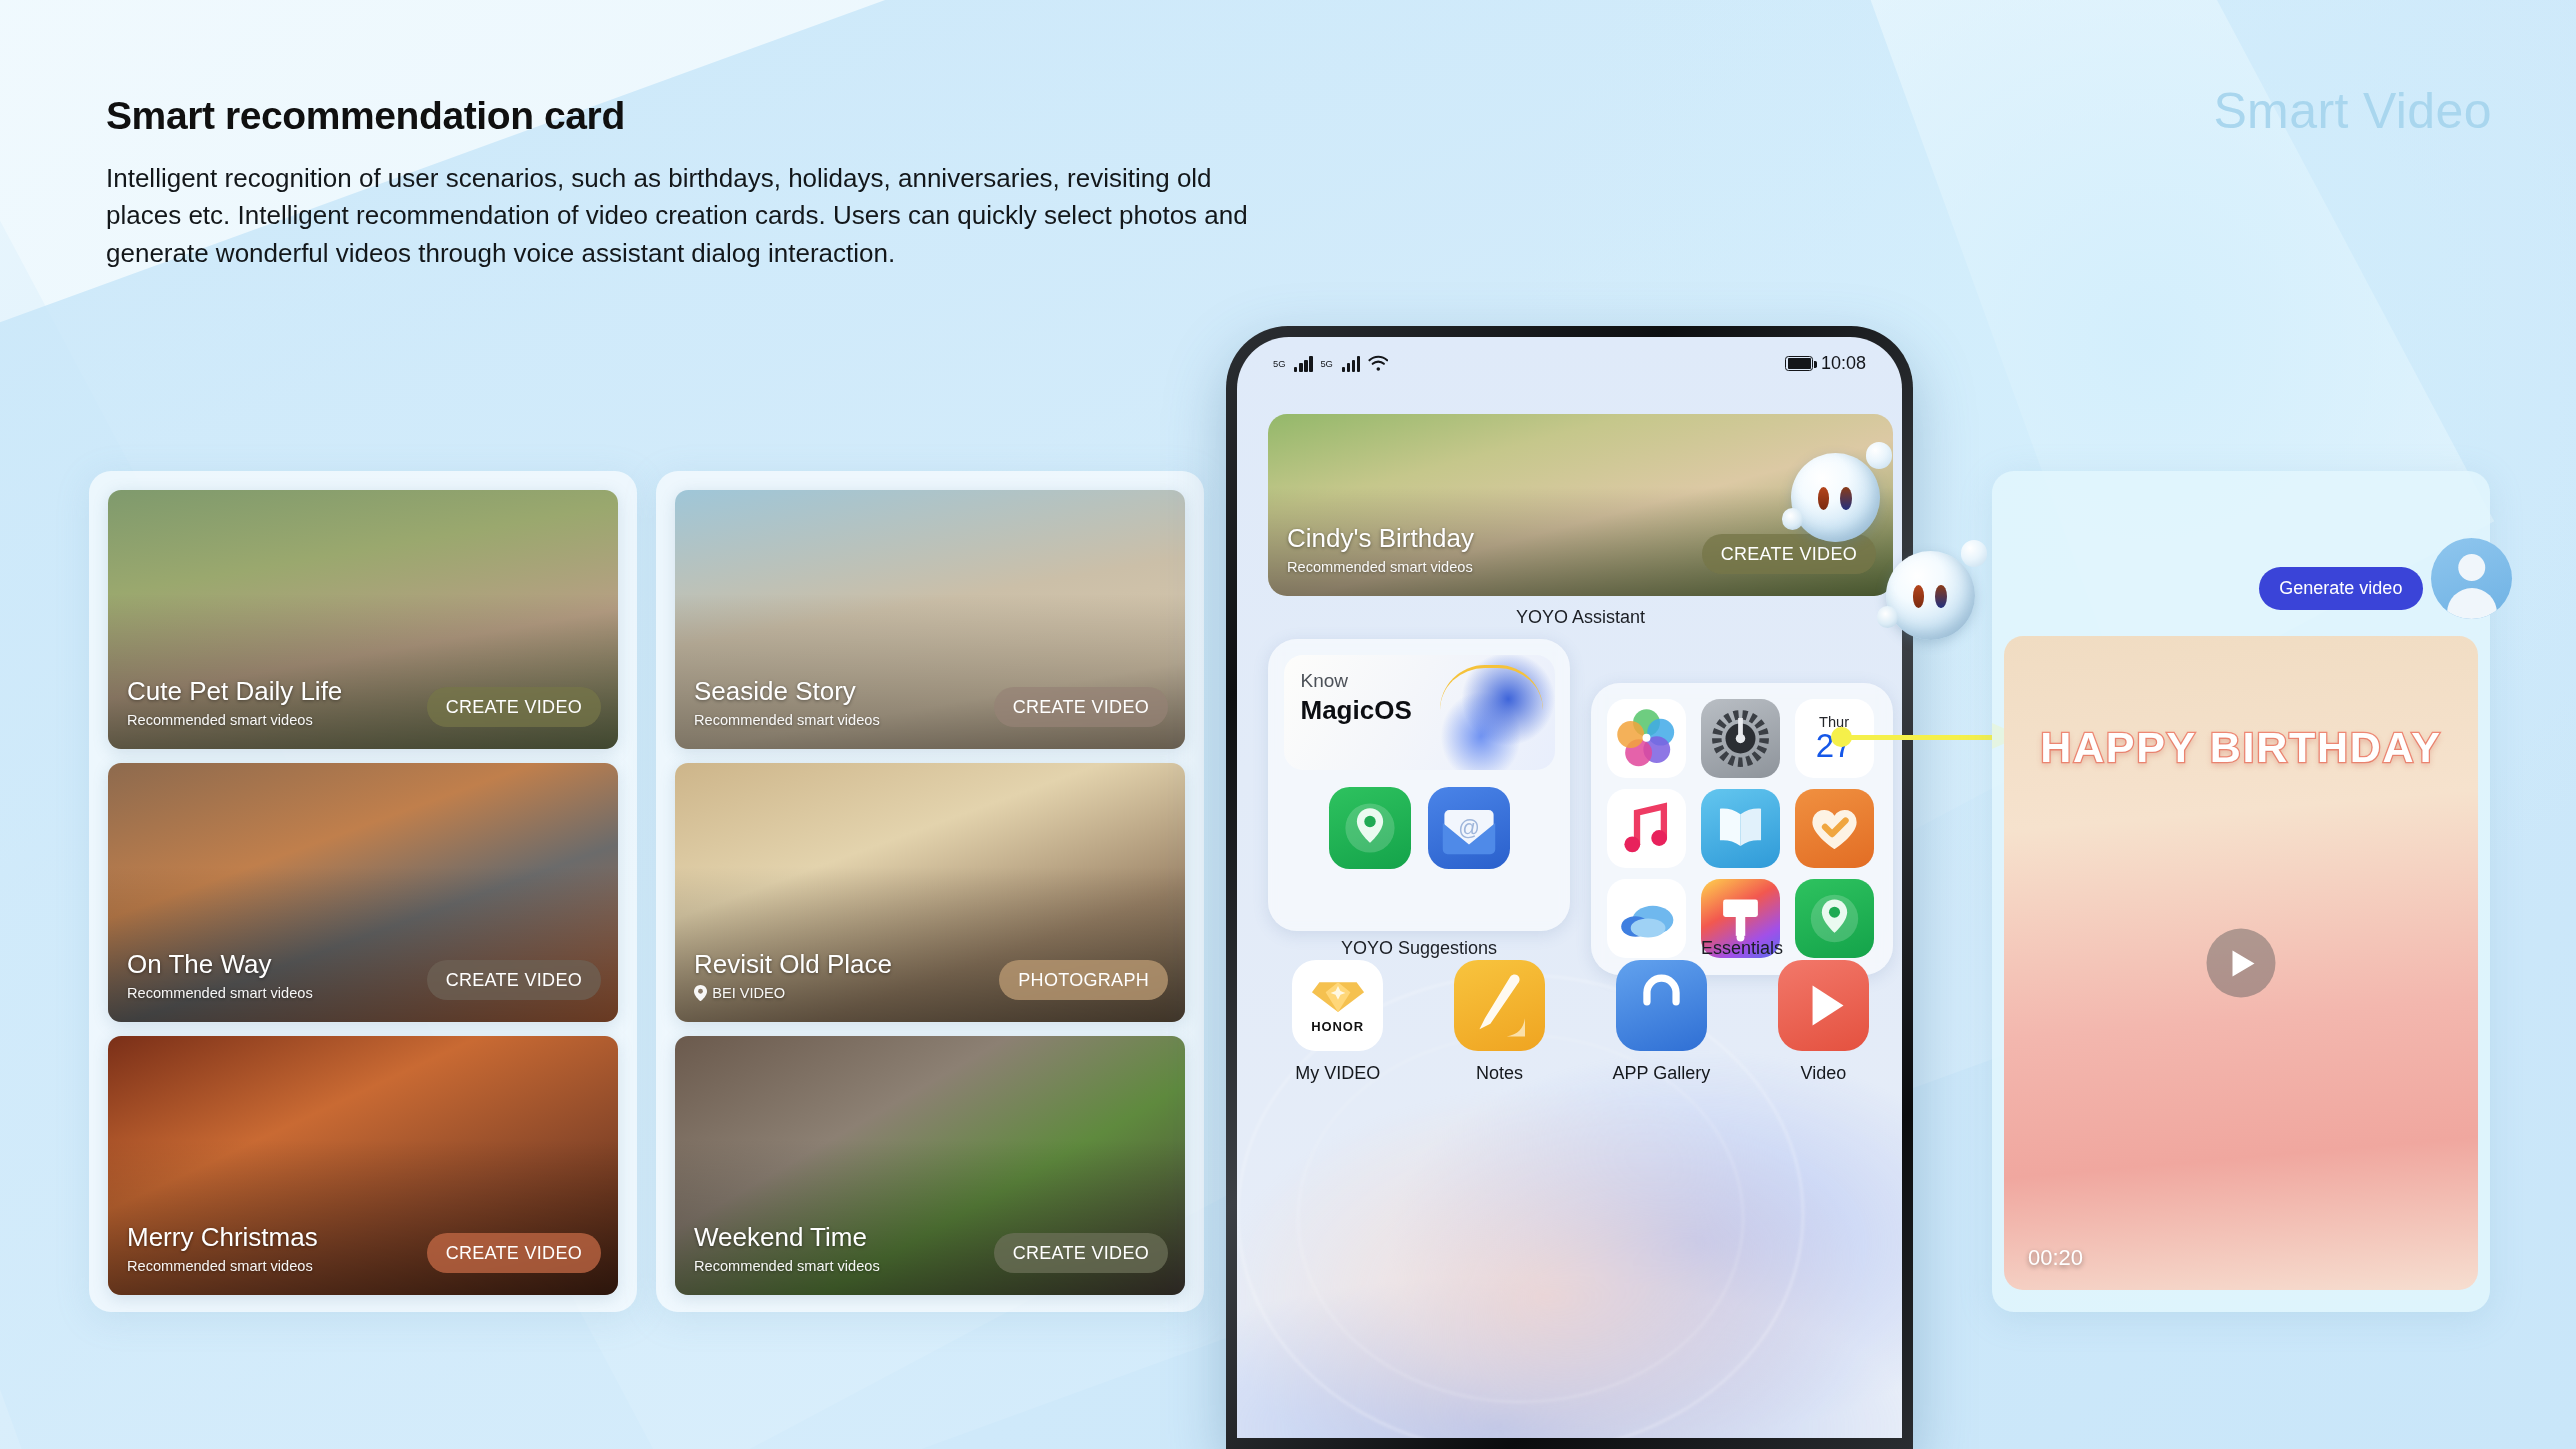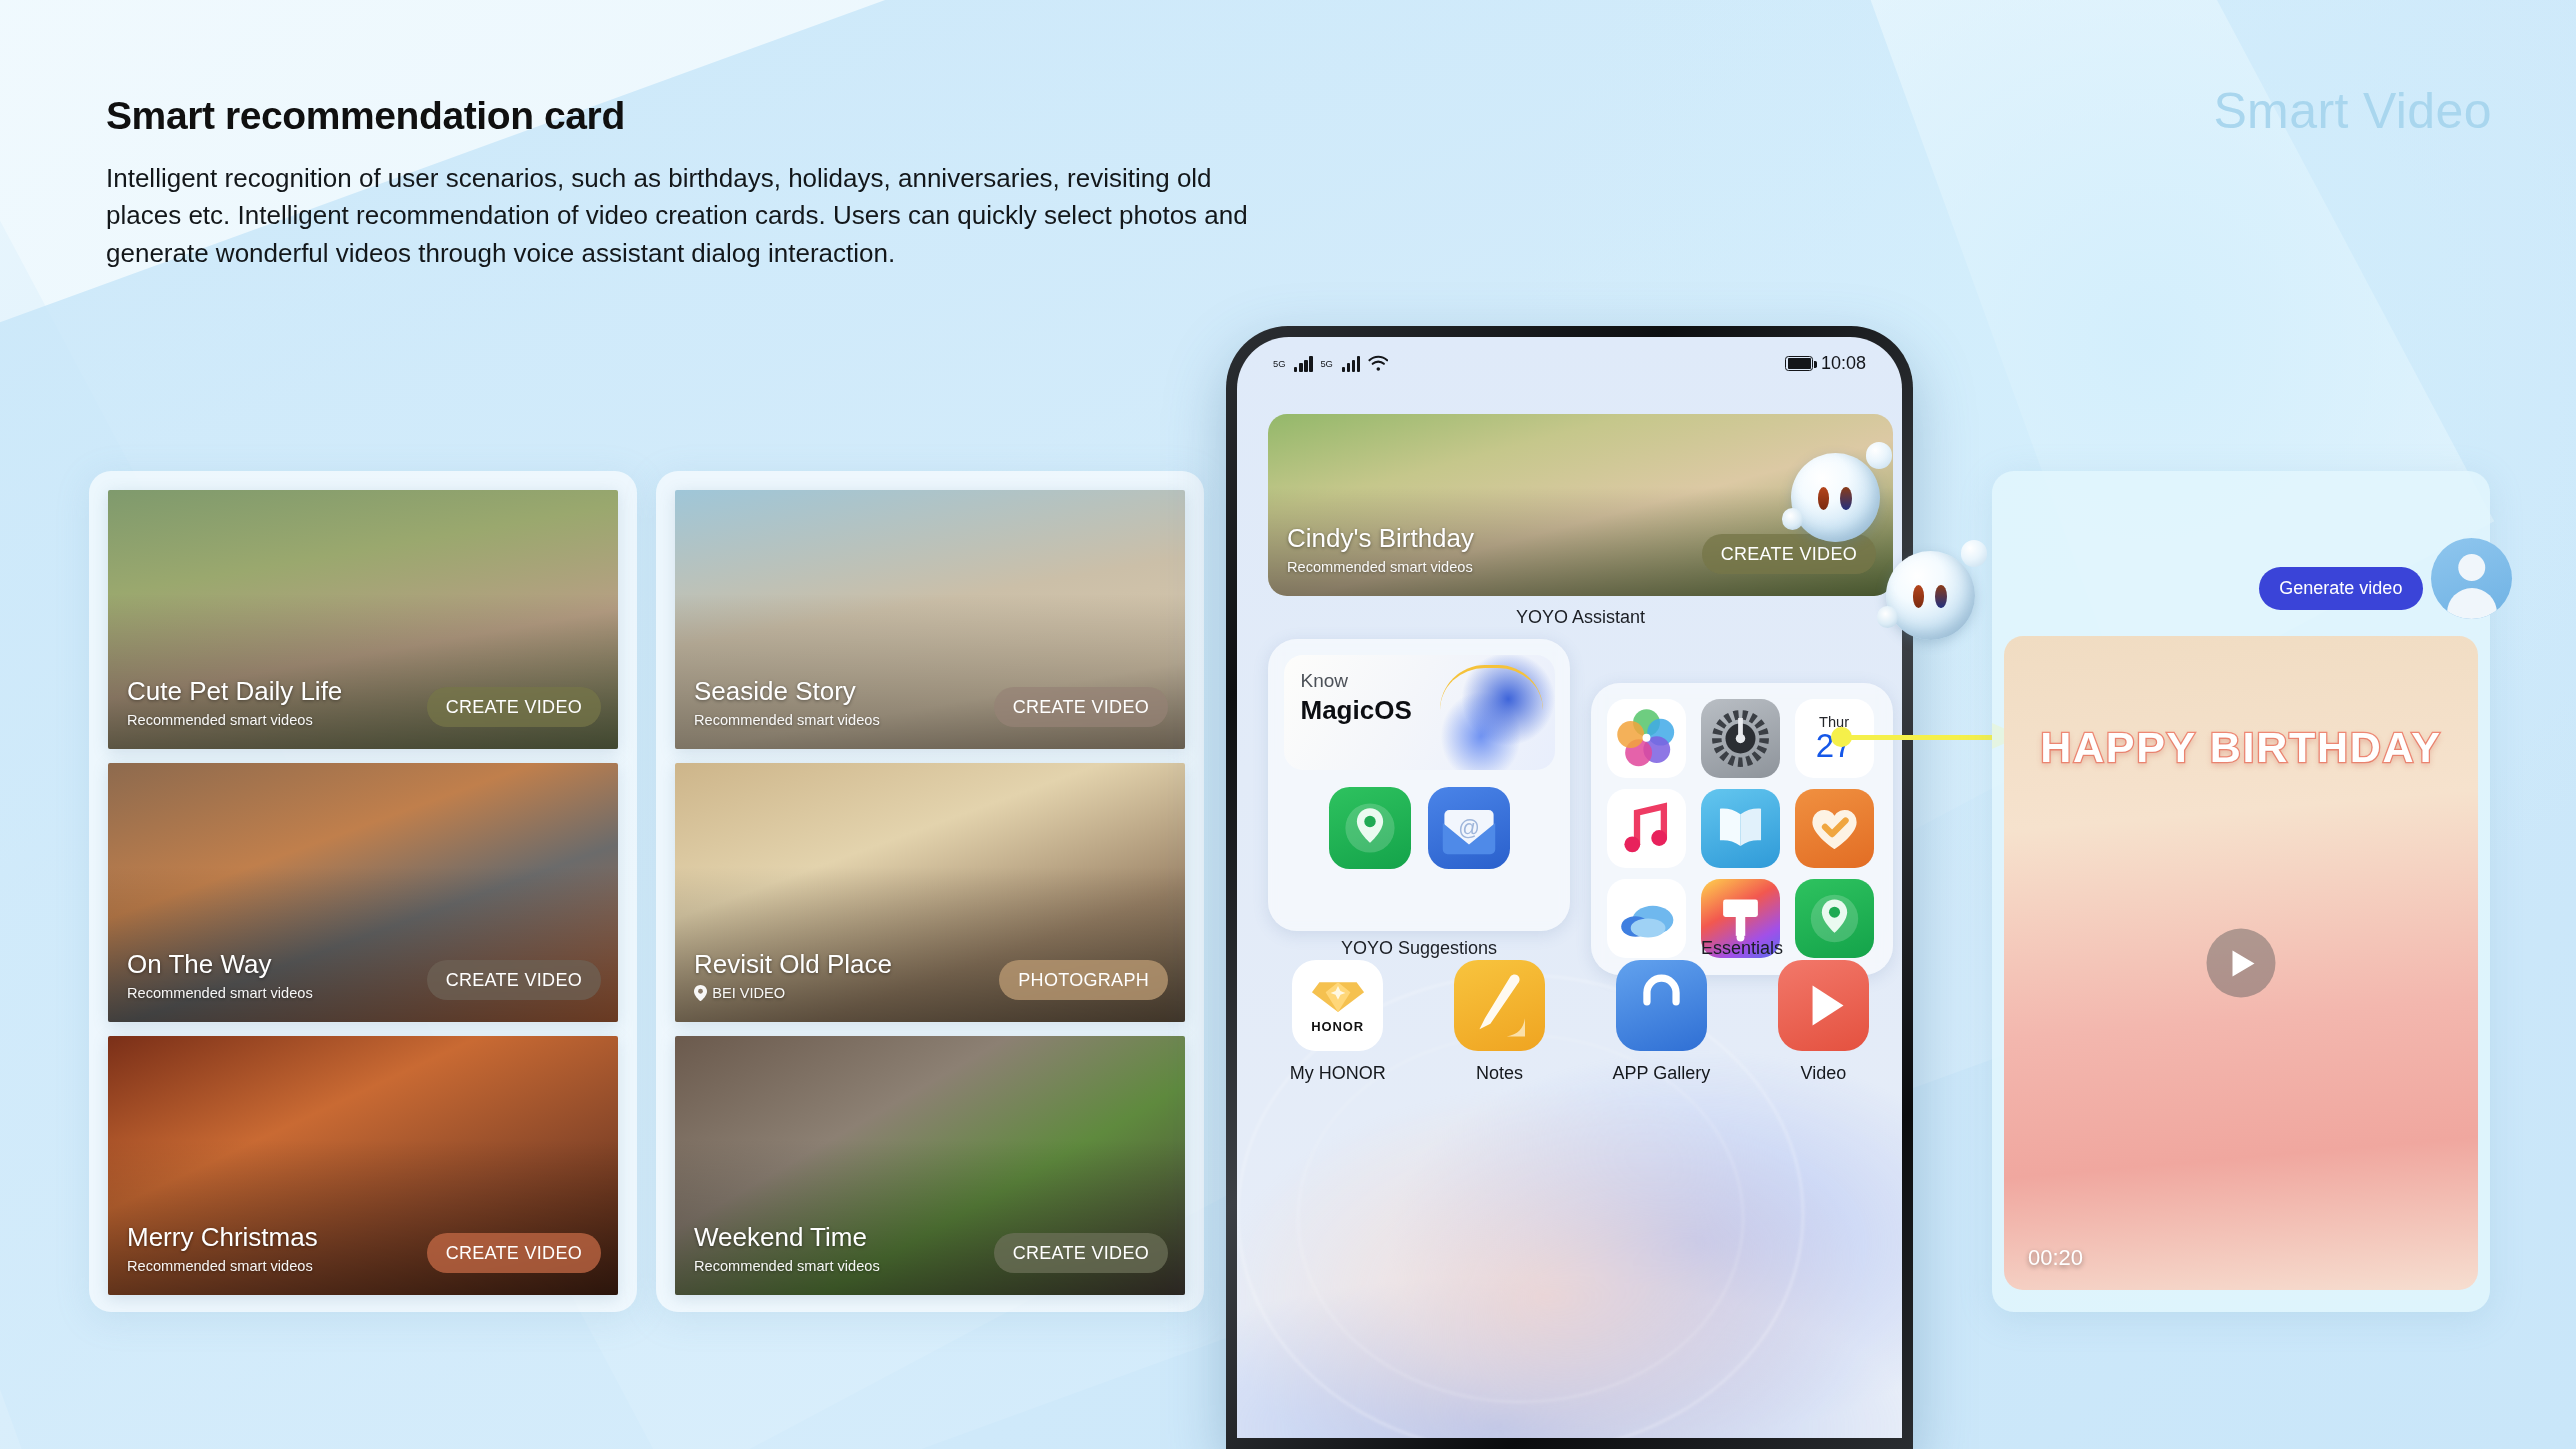--- a/index.html
+++ b/index.html
@@ -52,21 +52,21 @@
     position: absolute;
     background: rgba(255,255,255,.62);
     border-radius: 22px;
     box-shadow: 0 6.9px 34px rgba(120,170,200,.18);
   }
   #panel-left  { left: 89px; top: 471px; width: 548px; height: 841px; }
   #panel-right { left: 656px; top: 471px; width: 548px; height: 841px; }
 
   .rec-card {
     position: absolute; left: 19px; width: 510px; height: 259px;
-    border-radius: 2px; overflow: hidden;
+    border-radius: 13px; overflow: hidden;
     box-shadow: 0 3.4px 15.5px rgba(80,120,150,.18);
   }
   .rec-card.r0 { top: 19px; }
   .rec-card.r1 { top: 292px; }
   .rec-card.r2 { top: 565px; }
 
   .rec-photo { position: absolute; inset: 0; }
   .rec-shade {
     position: absolute; inset: 0;
     background: linear-gradient(180deg, rgba(0,0,0,0) 40%, rgba(0,0,0,.42) 100%);
@@ -518,21 +518,21 @@
     <div id="dock">
       <div class="dock-item">
         <div class="app-ico ico-honor">
           <svg viewBox="0 0 100 60" width="62" height="38">
             <path d="M20 8h60l12 16-42 32L8 24z" fill="#f5c14f"></path>
             <path d="M50 8l20 16-20 32-20-32z" fill="#ffd779"></path>
             <path d="M50 14l4 8 8 3-8 3-4 8-4-8-8-3 8-3z" fill="#fff8e2"></path>
           </svg>
           <div class="hw">HONOR</div>
         </div>
-        <div class="lbl">My HONOR</div>
+        <div class="lbl">My VIDEO</div>
       </div>
       <div class="dock-item">
         <div class="app-ico ico-notes">
           <svg viewBox="0 0 100 100" width="100%" height="100%">
             <path d="M62 18c6-6 14 2 8 8L40 70l-12 6 6-12z" fill="#fffaf0"></path>
             <path d="M78 64v20H58c12-2 18-8 20-20z" fill="#fbe0a8"></path>
           </svg>
         </div>
         <div class="lbl">Notes</div>
       </div>

